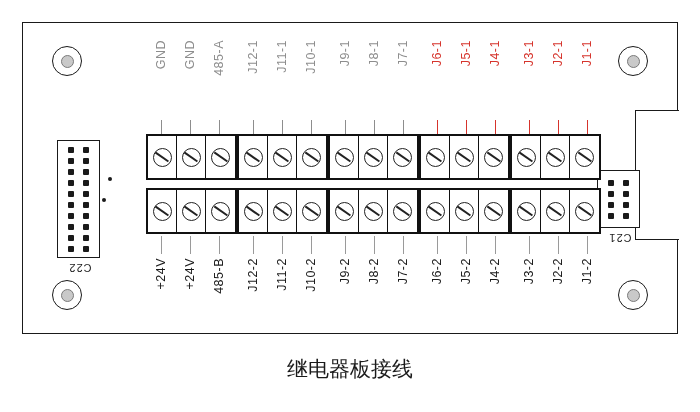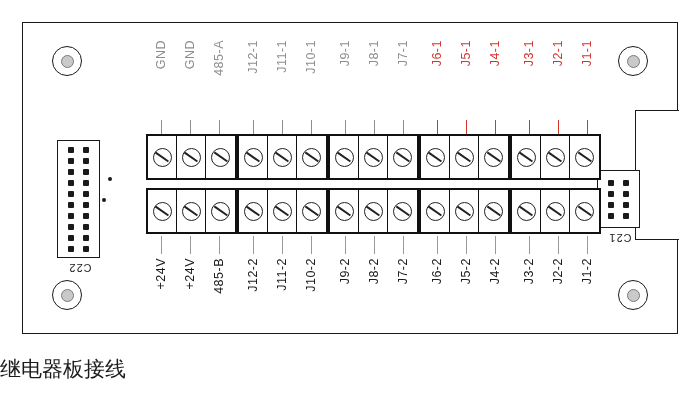--- a/index.html
+++ b/index.html
@@ -91,21 +91,21 @@
     transform:rotate(180deg);white-space:nowrap;
     font-family:"Liberation Sans", sans-serif;
   }
   .vlabel.top{top:40px;}
   .vlabel.bot{top:258px;}
 
   .leader{
     position:absolute;width:1px;background:#9a9a9a;
   }
   .caption{
-    position:absolute;left:0;right:0;top:355px;
+    position:absolute;left:0;right:0;top:355px;text-align:center;
     font-size:21px;color:#1a1a1a;font-family:"Liberation Sans", sans-serif;
   }
 </style>
 </head>
 <body>
 
 <div id="board">
   <div class="board-outline"></div>
   <div class="notch"></div>
   <div class="notch-cover"></div>

